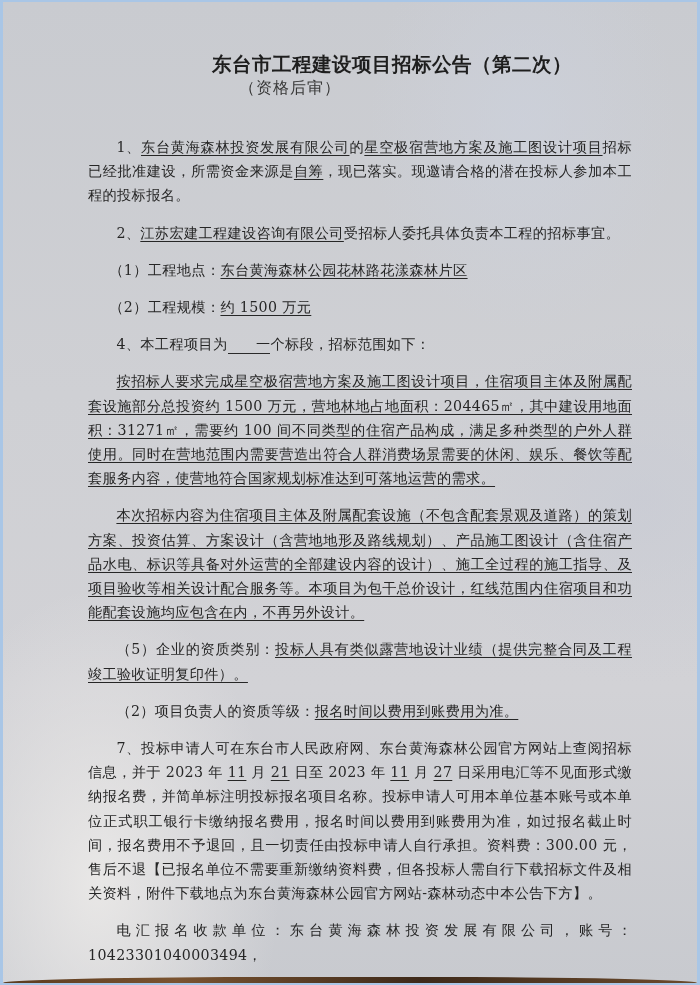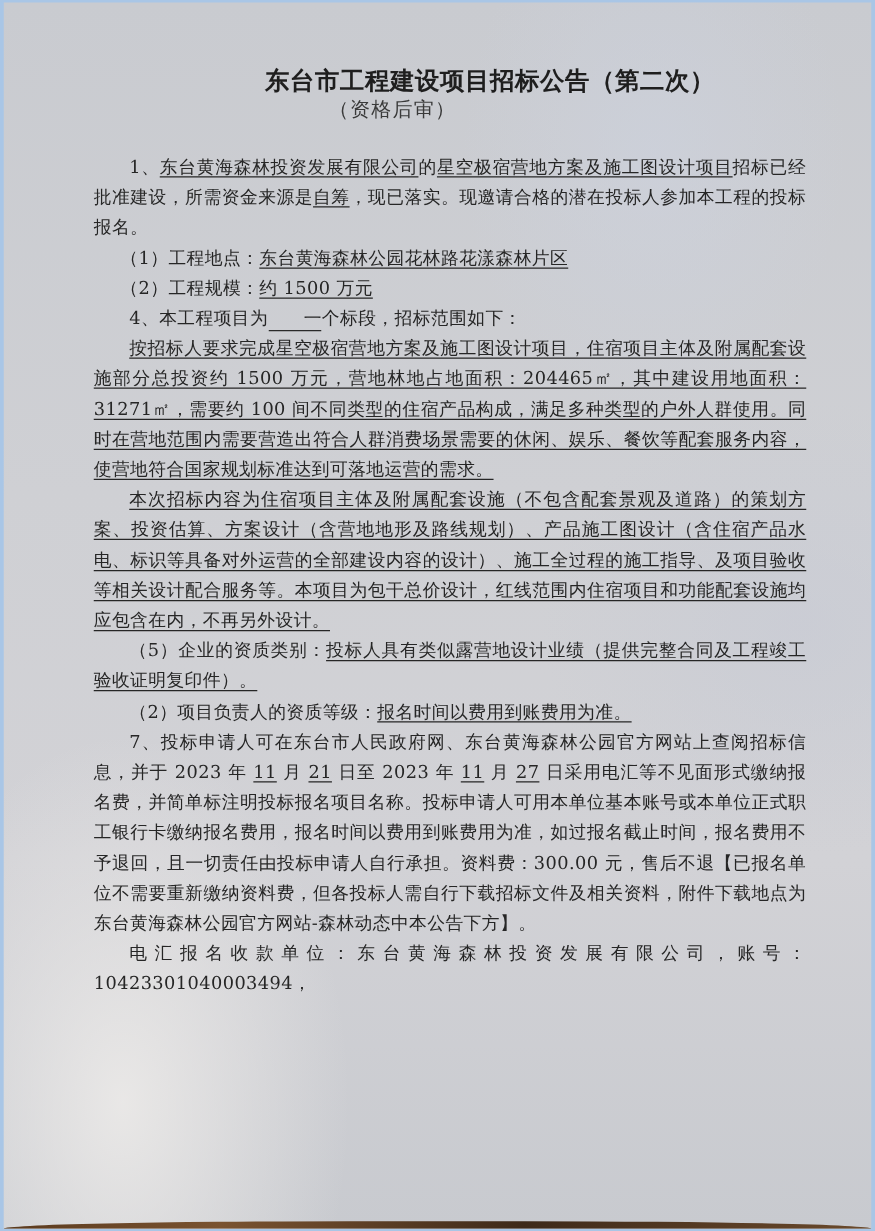--- a/index.html
+++ b/index.html
@@ -58,34 +58,33 @@
   }
   .subtitle {
     position: absolute;
     left: 0;
     width: 574px;
     top: 76px;
     text-align: center;
     font-size: 16px;
     color: #3a3a3a;
     letter-spacing: 1px;
-    padding-left: 24px;
   }
   .body-text {
     position: absolute;
     left: 72px;
     top: 120px;
     width: 570px;
     font-size: 14.2px;
     line-height: 24.2px;
     letter-spacing: 0.35px;
     text-align: justify;
   }
   .p {
-    margin: 0;
+    margin: 13px;
     text-indent: 2em;
   }
   .p.sub {
     text-indent: 1.5em;
   }
   .u {
     text-decoration: underline;
     text-underline-offset: 3px;
     text-decoration-thickness: 1px;
   }
@@ -103,20 +102,21 @@
 <div class="photo">
   <div class="page">
 
     <div class="title">东台市工程建设项目招标公告（第二次）</div>
     <div class="subtitle">（资格后审）</div>
 
     <div class="body-text">
 
       <p class="p"><span>1、</span><span class="u">东台黄海森林投资发展有限公司</span><span>的</span><span class="u">星空极宿营地方案及施工图设计项目</span><span>招标已经批准建设，所需资金来源是</span><span class="u">自筹</span><span>，现已落实。现邀请合格的潜在投标人参加本工程的投标报名。</span></p>
 
+      <p class="p"><span>2、</span><span class="u">江苏宏建工程建设咨询有限公司</span><span>受招标人委托具体负责本工程的招标事宜。</span></p>
 
       <p class="p sub"><span>（1）工程地点：</span><span class="u">东台黄海森林公园花林路花漾森林片区</span></p>
       <p class="p sub"><span>（2）工程规模：</span><span class="u">约 1500 万元</span></p>
 
       <p class="p"><span>4、本工程项目为</span><span class="blank">一</span><span>个标段，招标范围如下：</span></p>
       <p class="p"><span class="u">按招标人要求完成星空极宿营地方案及施工图设计项目，住宿项目主体及附属配套设施部分总投资约 1500 万元，营地林地占地面积：204465㎡，其中建设用地面积：31271㎡，需要约 100 间不同类型的住宿产品构成，满足多种类型的户外人群使用。同时在营地范围内需要营造出符合人群消费场景需要的休闲、娱乐、餐饮等配套服务内容，使营地符合国家规划标准达到可落地运营的需求。</span></p>
       <p class="p"><span class="u">本次招标内容为住宿项目主体及附属配套设施（不包含配套景观及道路）的策划方案、投资估算、方案设计（含营地地形及路线规划）、产品施工图设计（含住宿产品水电、标识等具备对外运营的全部建设内容的设计）、施工全过程的施工指导、及项目验收等相关设计配合服务等。本项目为包干总价设计，红线范围内住宿项目和功能配套设施均应包含在内，不再另外设计。</span></p>
 
       <p class="p"><span>（5）企业的资质类别：</span><span class="u">投标人具有类似露营地设计业绩（提供完整合同及工程竣工验收证明复印件）。</span></p>
       <p class="p"><span>（2）项目负责人的资质等级：</span><span class="u">报名时间以费用到账费用为准。</span></p>

